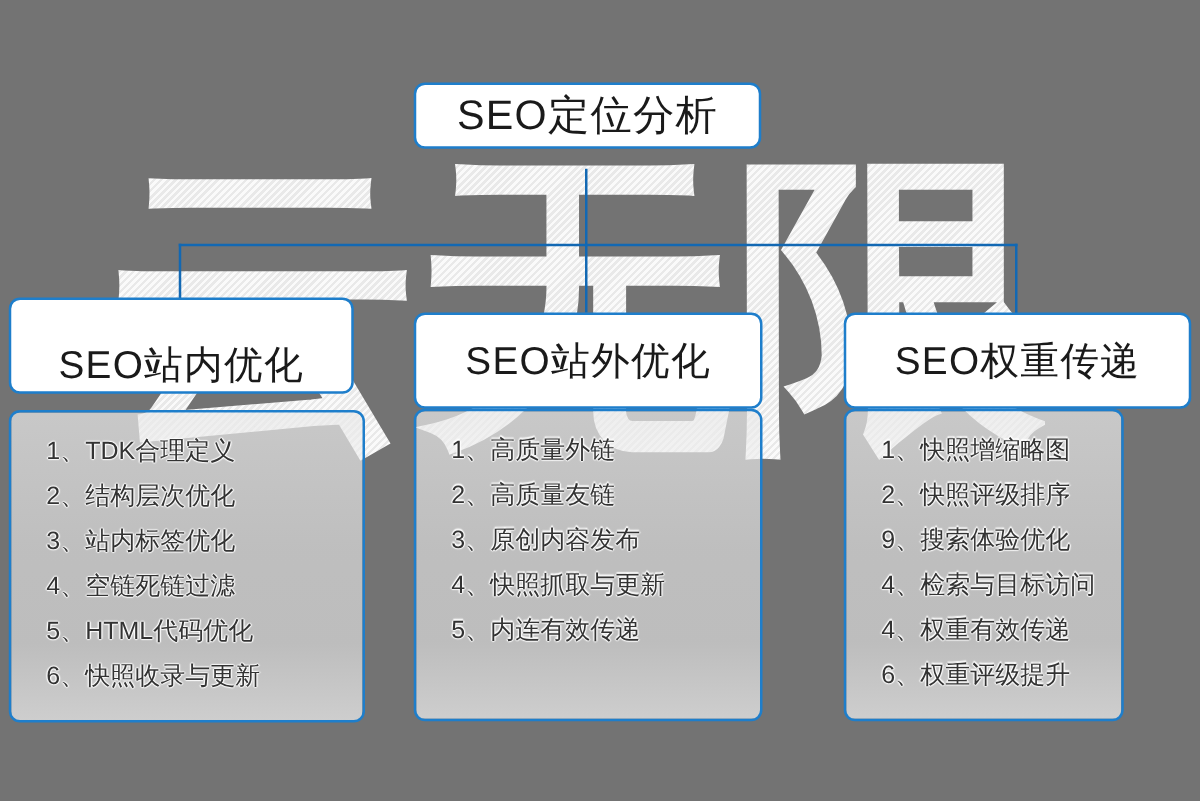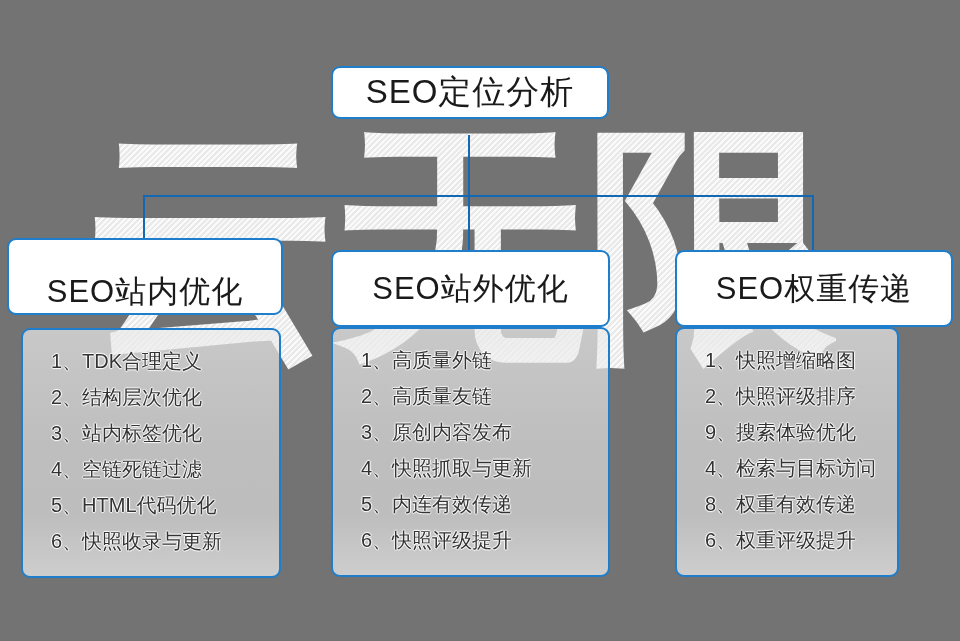--- a/index.html
+++ b/index.html
@@ -67,21 +67,21 @@
     border:2px solid var(--border);
     border-radius:9px;
     background:linear-gradient(180deg,
       rgba(233,233,233,0.72) 0%,
       rgba(252,252,252,0.55) 45%,
       rgba(250,250,250,0.55) 75%,
       rgba(231,231,231,0.78) 100%);
     z-index:1;
     padding:13px 0 0 28px;
   }
-  .list-0{left:21px;width:260px;top:328px;height:250px;}
+  .list-0{left:7px;width:285px;top:328px;height:250px;}
   .list-1{left:331px;width:279px;}
   .list-2{left:675px;width:224px;}
   .list .item{
     font-size:20px;
     line-height:36px;
     color:var(--item_text);
     white-space:nowrap;
     text-shadow:0 1px 1px #fff,0 -1px 1px #fff,1px 0 1px #fff,-1px 0 1px #fff;
   }
 </style>
@@ -119,25 +119,24 @@
     <div class="item">5、HTML代码优化</div>
     <div class="item">6、快照收录与更新</div>
   </div>
 
   <div class="list list-1">
     <div class="item">1、高质量外链</div>
     <div class="item">2、高质量友链</div>
     <div class="item">3、原创内容发布</div>
     <div class="item">4、快照抓取与更新</div>
     <div class="item">5、内连有效传递</div>
-    <div class="item">6、快照评级提升</div>
   </div>
 
   <div class="list list-2">
     <div class="item">1、快照增缩略图</div>
     <div class="item">2、快照评级排序</div>
     <div class="item">9、搜索体验优化</div>
     <div class="item">4、检索与目标访问</div>
-    <div class="item">8、权重有效传递</div>
+    <div class="item">4、权重有效传递</div>
     <div class="item">6、权重评级提升</div>
   </div>
 
 </div>
 
 </body></html>

